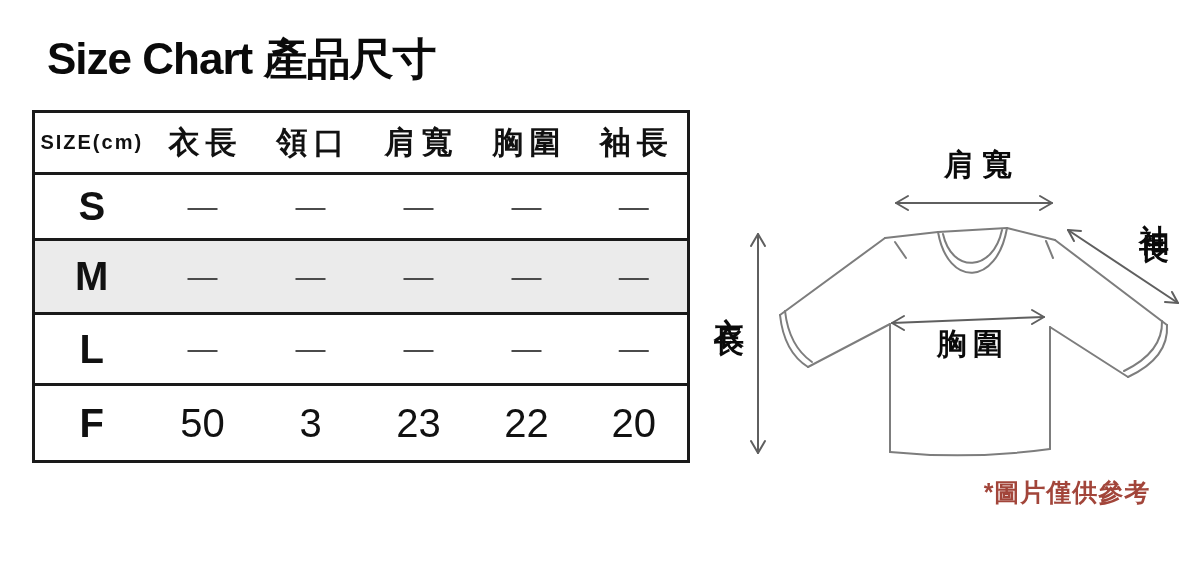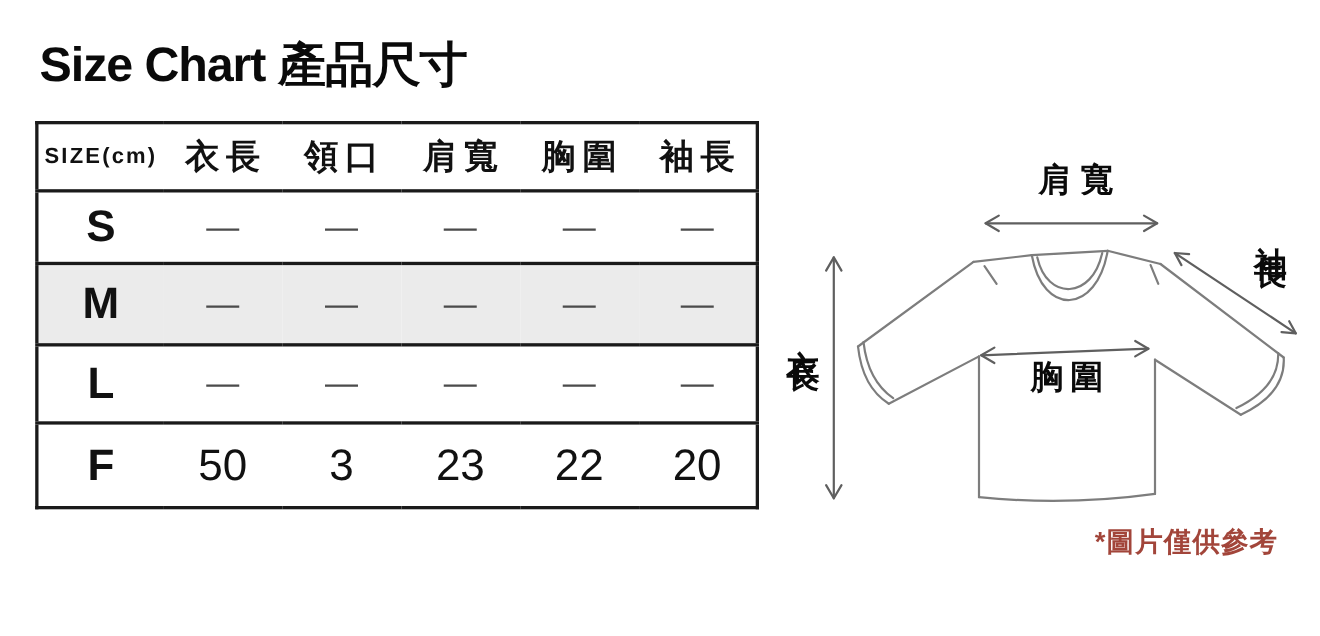--- a/index.html
+++ b/index.html
@@ -1,21 +1,21 @@
 <!DOCTYPE html>
 <html><head>
 <meta charset="utf-8">
 <style>
   * { margin:0; padding:0; box-sizing:border-box; }
   html,body { background:#ffffff; }
   body { font-family:"Liberation Sans","DejaVu Sans",sans-serif; }
   #stage { position:relative; width:1200px; height:578px; background:#fff; overflow:hidden; }
 
   .page-title {
-    position:absolute; left:36px; top:30px;
+    position:absolute; left:47px; top:30px;
     font-size:44px; font-weight:600; letter-spacing:-1px; color:#0a0a0a;
     white-space:nowrap;
   }
 
   
   table.size-chart {
     position:absolute; left:32px; top:110px; width:658px;
     border-collapse:collapse; table-layout:fixed;
     border:3px solid #1a1a1a;
   }
@@ -44,21 +44,21 @@
   .dg-label {
     position:absolute; color:#0a0a0a; font-weight:700; font-size:30px; line-height:1.1;
     white-space:nowrap;
   }
   .dg-shoulder { left:218px; top:48px; width:120px; text-align:center; letter-spacing:8px; text-indent:8px; }
   .dg-chest    { left:210px; top:227px; width:120px; text-align:center; letter-spacing:6px; text-indent:6px; }
   .dg-vert { writing-mode:vertical-rl; text-orientation:upright; letter-spacing:10px; }
   .dg-sleeve  { left:438px; top:100px; }
   .dg-length  { left:13px;  top:193px; }
   .dg-note {
-    position:absolute; left:272px; top:376px; width:190px; text-align:right;
+    position:absolute; left:272px; top:376px; width:190px; text-align:center;
     font-size:25px; font-weight:700; color:#a2453a; letter-spacing:1px;
   }
 </style>
 </head>
 <body>
 
 <div id="stage">
 
   <div class="page-title">Size Chart 產品尺寸</div>
 

